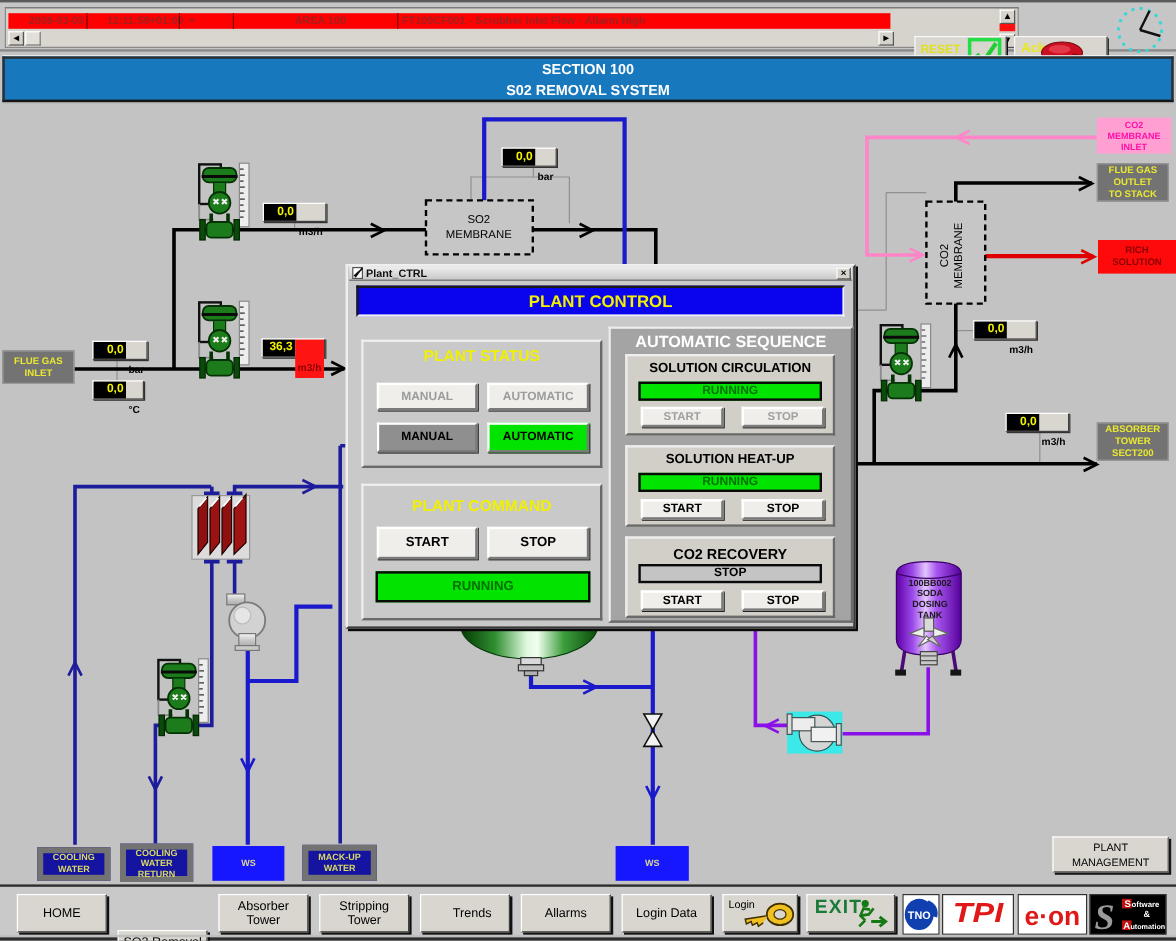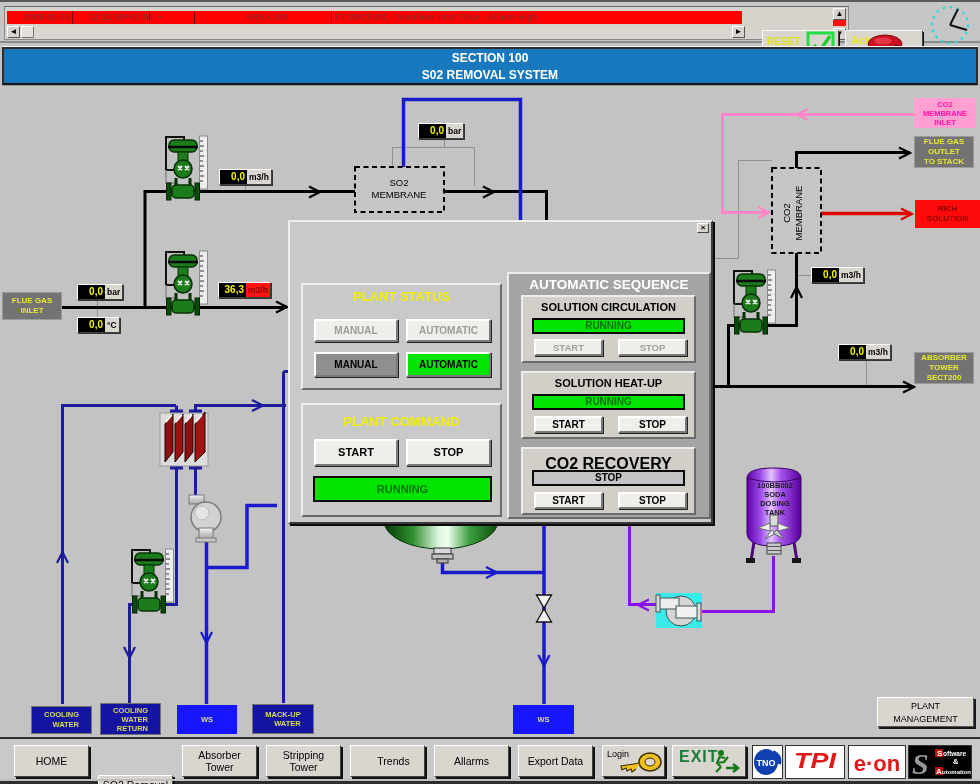--- a/index.html
+++ b/index.html
@@ -14,25 +14,25 @@
 .adiv { position:absolute; top:0; width:1px; height:13px; background:#7a0000; }
 #hscroll { position:absolute; left:2px; top:19px; width:738px; height:12px; background:#D9D6CF; }
 .sbtn { position:absolute; width:13px; height:12px; background:#D6D3CC; border:1px solid; border-color:#fff #555 #555 #fff; font-size:8px; line-height:10px; text-align:center; color:#000; }
 
 .tbtn { position:absolute; top:7px; height:31px; background:#D9D6CF; border:1px solid; border-color:#f8f8f8 #404040 #404040 #f8f8f8; box-shadow:1px 2px 0 #111;margin-top:21px; }
 
 #sechdr { position:absolute; left:2px; top:47px; width:976px; height:38px; background:#1878BE; border:2px solid; border-color:#2e2e2e #2e2e2e #161616 #2e2e2e; box-shadow:0 -1px 0 #f5f5f5, 0 1px 0 #9a9a9a; color:#fff; text-align:center; font-weight:bold; font-size:12px; line-height:17px; padding-top:1px; }
 
 .plab { position:absolute; z-index:3; font-weight:bold; text-align:center; display:flex; align-items:center; justify-content:center; line-height:10px; font-size:8px; }
 .blk { background:#737373; color:#E8E832; border:1px solid #9a9a9a; }
-.navy { background:#1414A0; color:#D8D862; border:1px solid #737373;text-align:right; }
+.navy { background:#1414A0; color:#D8D862; border:5px solid #737373; }
 
 .disp { position:absolute; z-index:3; display:flex; height:16px; background:#D9D6CF; border:1px solid; border-color:#fff #404040 #404040 #fff; box-shadow:1px 1px 0 #333; font-weight:bold; }
 .disp .val { background:#000; color:#F3F300; width:27px; font-size:10px; text-align:right; line-height:14px; padding-right:2px; }
-.disp .suf { color:#000; font-size:8.5px; line-height:14px; padding:0 2px; font-weight:bold; }
+.disp .suf { color:#000; font-size:8.5px; line-height:14px; padding:16px 2px; font-weight:bold; }
 
 #dlg { position:absolute; left:288px; top:220px; width:425px; height:304px; z-index:10; background:#C9C9C9; border:2px solid; border-color:#EFEFEF #3a3a3a #3a3a3a #EFEFEF; box-shadow:2px 2px 0 #0a0a0a; }
 #dlgtitle { position:absolute; left:1px; top:0px; width:419px; height:12px; background:linear-gradient(#efefef,#c9c9c9); border-bottom:1px solid #6a6a6a; font-size:9px; font-weight:bold; color:#111; line-height:12px; }
 #dlgx { position:absolute; right:2px; top:1px; width:12px; height:10px; background:#D6D3CC; border:1px solid; border-color:#fff #404040 #404040 #fff; font-size:8px; line-height:8px; text-align:center; font-weight:bold; }
 #banner { position:absolute; left:7px; top:16px; width:407px; height:26px; background:#0A04EE; border:2px solid; border-color:#1a1a1a #f2f2f2 #f2f2f2 #1a1a1a; color:#F0F000; font-weight:bold; font-size:14px; text-align:center; line-height:23px; }
 .grp { position:absolute; border:2px solid; border-color:#EDEDED #6a6a6a #6a6a6a #EDEDED; }
 .gtitle { position:absolute; width:100%; text-align:center; color:#F0F000; font-weight:bold; font-size:13px; }
 .btn { position:absolute; background:#EFEEEA; border:2px solid; border-color:#fff #7a7a7a #7a7a7a #fff; box-shadow:1px 1px 0 #222; text-align:center; font-weight:bold; }
 .ind { position:absolute; border:2px solid #0a0a0a; text-align:center; font-weight:bold; }
 
@@ -321,21 +321,29 @@
   <div class="disp" style="left:811px;top:267px;">
       <span class="val">0,0</span>
       <span class="suf">m3/h</span>
     </div>
   <div class="disp" style="left:838px;top:344px;">
       <span class="val">0,0</span>
       <span class="suf">m3/h</span>
     </div>
 </div>
 <div id="dlg">
+  <div id="dlgtitle">
+    <svg width="11" height="11" style="position:absolute;left:2px;top:0px;">
+        <rect x="1" y="1" width="8" height="9" fill="#fff" stroke="#555"></rect>
+        <path d="M9 1 L3 9 M2 8 Q6 4 9 2" stroke="#111" stroke-width="1.2" fill="none"></path>
+      </svg>
+    <span style="position:absolute;left:14px;top:0;">Plant_CTRL</span>
+  </div>
   <div id="dlgx">×</div>
+  <div id="banner">PLANT CONTROL</div>
 
   <div class="grp" style="left:11px;top:61px;width:201px;height:107px;"></div>
   <div class="gtitle" style="left:11px;top:67px;width:201px;text-align:center;">PLANT STATUS</div>
   <div class="btn" style="left:24px;top:97px;width:84px;height:23px;color:#9C9C9C;font-size:10px;line-height:19px;">MANUAL</div>
   <div class="btn" style="left:116px;top:97px;width:85px;height:23px;color:#9C9C9C;font-size:10px;line-height:19px;">AUTOMATIC</div>
   <div class="btn" style="left:24px;top:130px;width:84px;height:25px;background:#8F8F8F;color:#000;font-size:10px;line-height:21px;">MANUAL</div>
   <div class="btn" style="left:116px;top:130px;width:85px;height:25px;background:#00E400;color:#000;font-size:10px;line-height:21px;">AUTOMATIC</div>
 
   <div class="grp" style="left:11px;top:181px;width:201px;height:114px;"></div>
   <div class="gtitle" style="left:11px;top:192px;width:201px;">PLANT COMMAND</div>
@@ -352,34 +360,34 @@
   <div class="btn" style="left:244px;top:117px;width:69px;height:17px;color:#A0A0A0;font-size:9.5px;line-height:13px;">START</div>
   <div class="btn" style="left:328px;top:117px;width:69px;height:17px;color:#A0A0A0;font-size:9.5px;line-height:13px;">STOP</div>
 
   <div class="grp" style="left:231px;top:149px;width:175px;height:68px;background:#D2CFC8;"></div>
   <div class="gtitle" style="left:231px;top:155px;width:175px;color:#000;font-size:11px;">SOLUTION HEAT-UP</div>
   <div class="ind" style="left:242px;top:172px;width:153px;height:16px;background:#00E400;color:#007000;font-size:10px;line-height:12px;">RUNNING</div>
   <div class="btn" style="left:244px;top:194px;width:69px;height:17px;color:#000;font-size:10px;line-height:13px;">START</div>
   <div class="btn" style="left:328px;top:194px;width:69px;height:17px;color:#000;font-size:10px;line-height:13px;">STOP</div>
 
   <div class="grp" style="left:231px;top:225px;width:175px;height:68px;background:#D2CFC8;"></div>
-  <div class="gtitle" style="left:231px;top:233px;width:175px;color:#000;font-size:16px;">CO2 RECOVERY</div>
+  <div class="gtitle" style="left:231px;top:233px;width:175px;color:#000;font-size:12px;">CO2 RECOVERY</div>
   <div class="ind" style="left:242px;top:248px;width:153px;height:16px;background:#C4C4C4;color:#000;font-size:10px;line-height:12px;">STOP</div>
   <div class="btn" style="left:244px;top:270px;width:69px;height:17px;color:#000;font-size:10px;line-height:13px;">START</div>
   <div class="btn" style="left:328px;top:270px;width:69px;height:17px;color:#000;font-size:10px;line-height:13px;">STOP</div>
 </div>
 <div id="pmgmt">PLANT<br>MANAGEMENT</div>
 <div id="toolbar">
   <div class="nbtn" style="left:14px;">HOME</div>
   <div class="nbtn" style="left:98px;margin-top:30px;">SO2 Removal<br>System</div>
   <div class="nbtn" style="left:182px;">Absorber<br>Tower</div>
   <div class="nbtn" style="left:266px;">Stripping<br>Tower</div>
   <div class="nbtn" style="left:350px;padding-left:12px;">Trends</div>
   <div class="nbtn" style="left:434px;">Allarms</div>
-  <div class="nbtn" style="left:518px;">Export Data</div>
+  <div class="nbtn" style="left:518px;">Login Data</div>
   <div class="nbtn" style="left:602px;width:63px;">
     <span style="position:absolute;left:4px;top:2px;font-size:9px;">Login</span>
     <svg width="46" height="24" style="position:absolute;right:1px;bottom:2px;">
       <ellipse cx="33" cy="12" rx="11" ry="9" fill="#F0C020" stroke="#403000" stroke-width="1.5"></ellipse>
       <ellipse cx="33" cy="12" rx="5" ry="4" fill="#D9D6CF" stroke="#403000"></ellipse>
       <path d="M23 13 L4 16 L5 20 L9 18 L10 21 L14 19 L15 22 L19 19" fill="#F0C020" stroke="#403000" stroke-width="1.2"></path>
     </svg>
   </div>
   <div class="nbtn" style="left:672px;width:74px;">
     <span style="position:absolute;left:6px;top:5px;color:#1A7A3A;font-weight:bold;font-size:16px;letter-spacing:1px;">EXIT</span>

